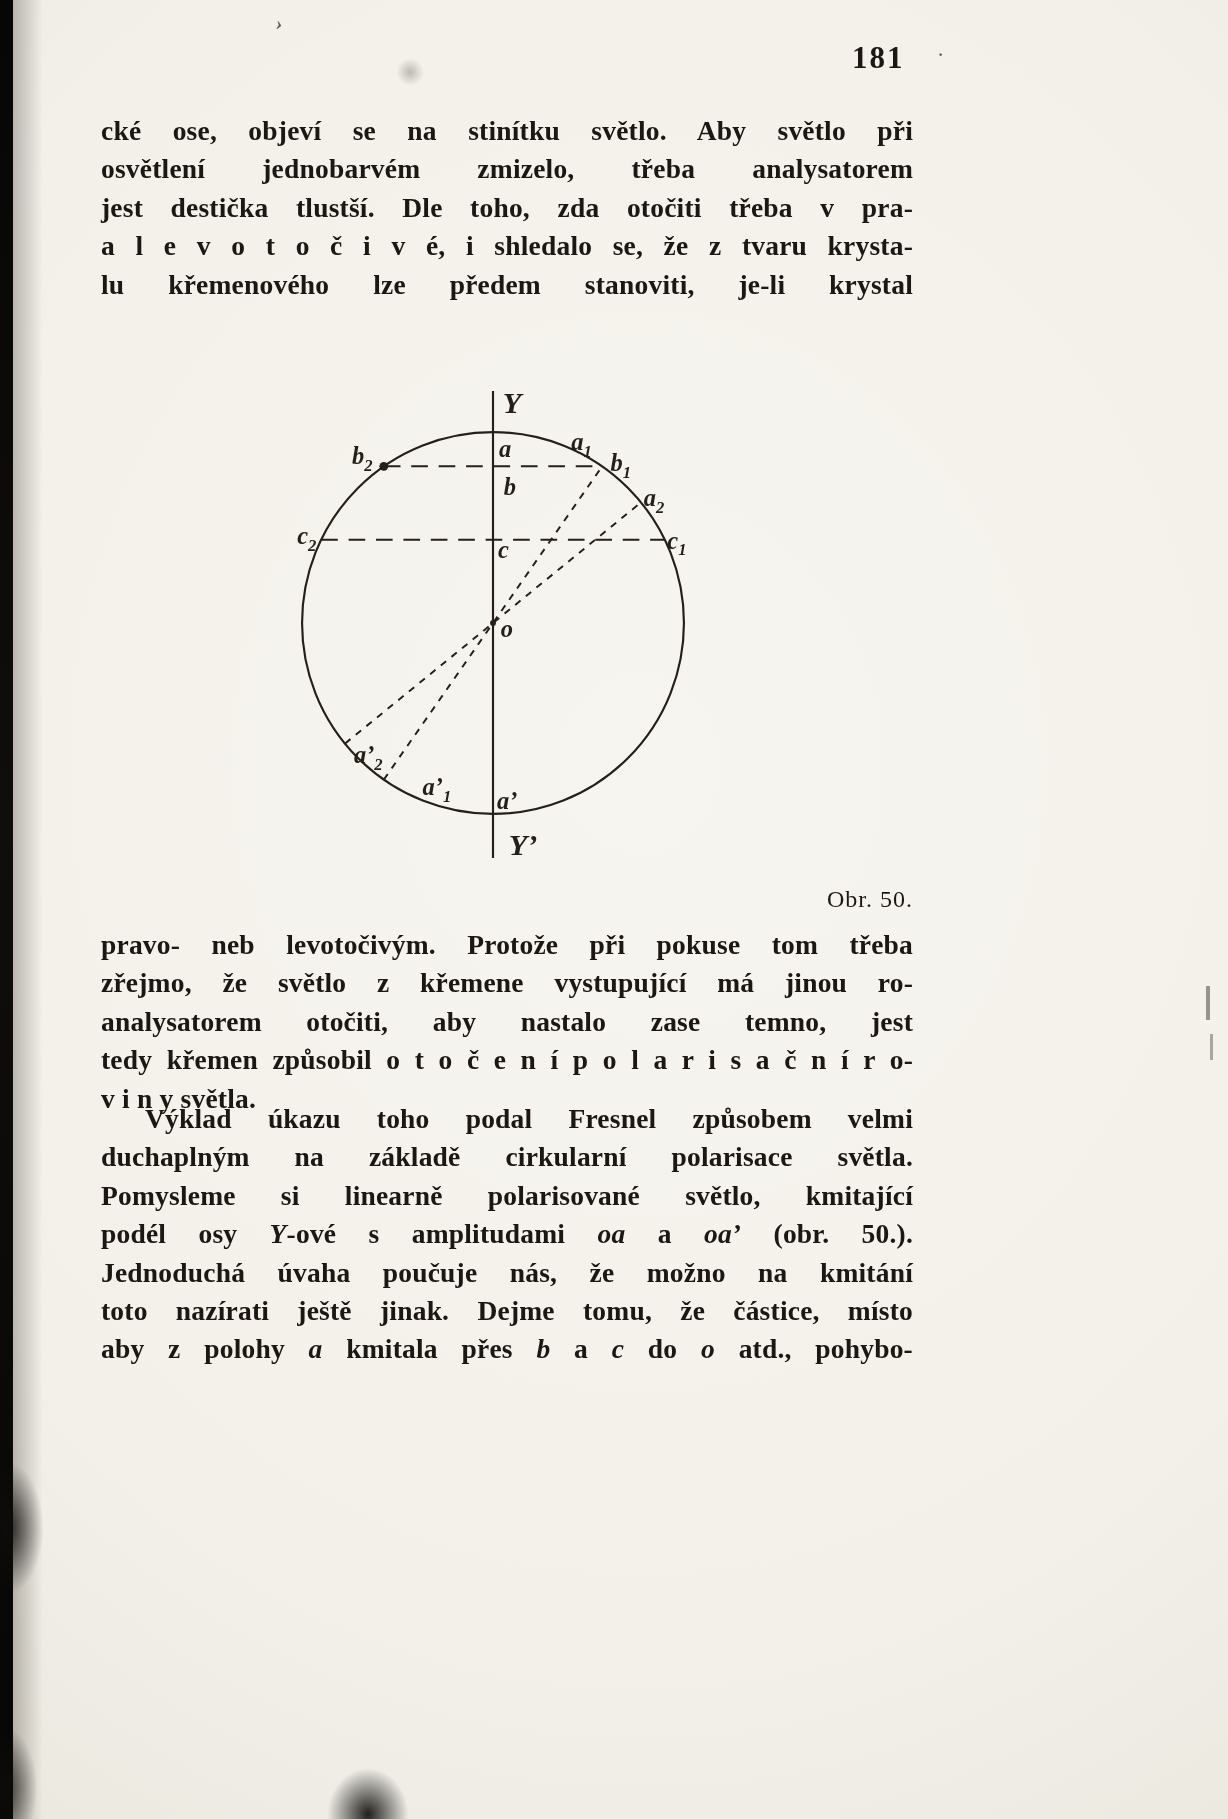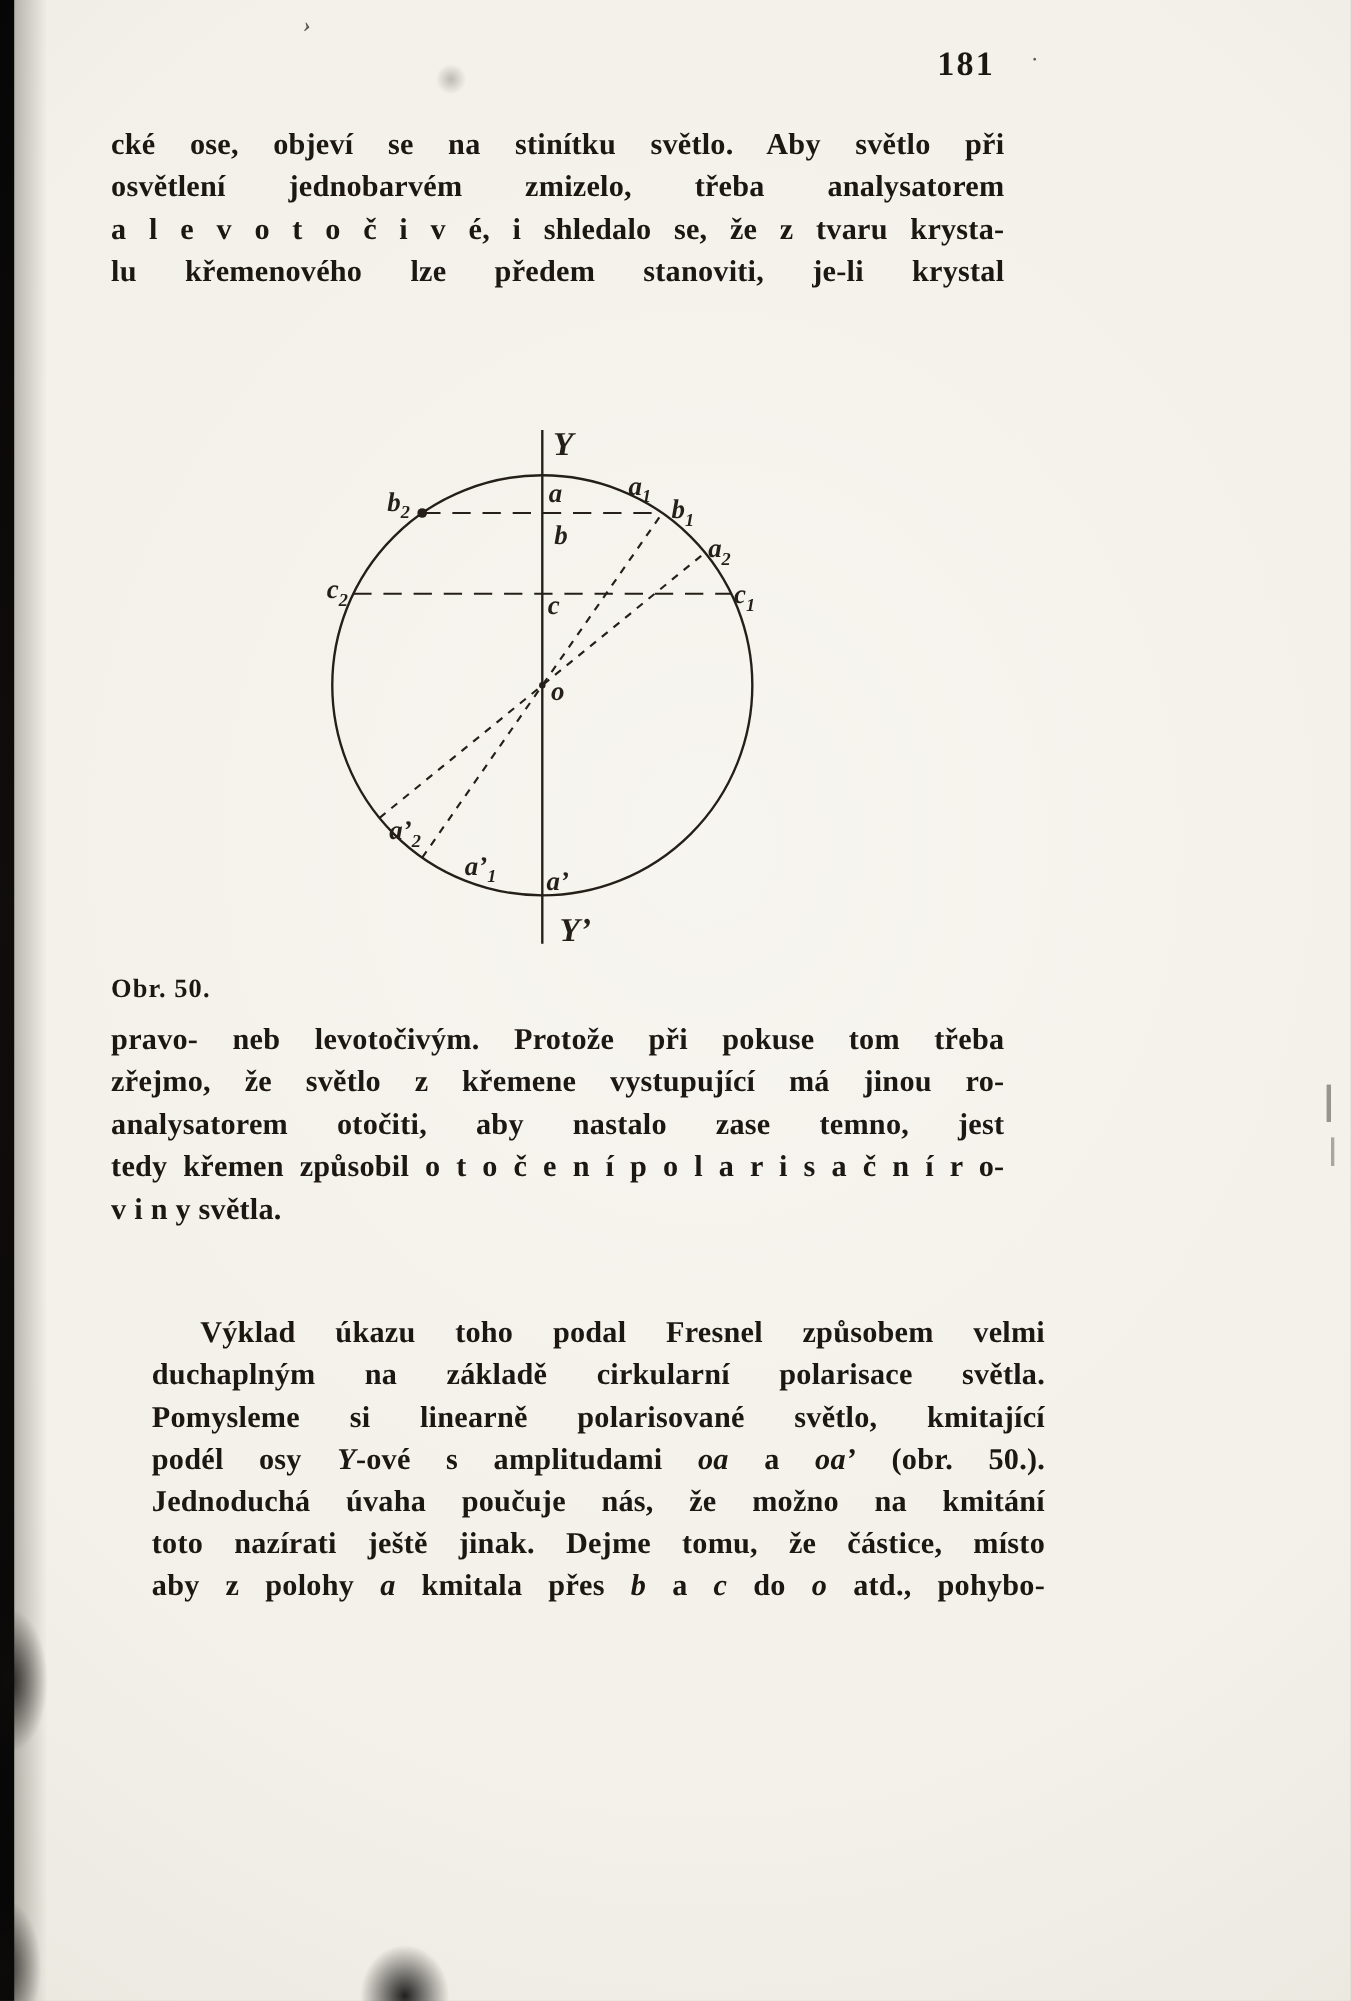--- a/index.html
+++ b/index.html
@@ -20,28 +20,28 @@
   .mark.m2{left:938px;top:46px;font-size:16px;}
   .mark.m3{left:1206px;top:986px;width:4px;height:34px;background:rgba(60,55,48,.5);}
   .mark.m4{left:1210px;top:1034px;width:3px;height:26px;background:rgba(60,55,48,.4);}
   .pagenum{position:absolute;left:852px;top:40px;font-size:31px;font-weight:700;letter-spacing:2px;}
   .para{position:absolute;left:101px;width:812px;font-size:27.5px;font-weight:700;letter-spacing:.2px;}
   .para .line{line-height:38.4px;text-align:justify;text-align-last:justify;}
   .para .line.last{text-align-last:left;}
   .para.indent .line:first-child{text-indent:44px;}
   .p1{top:112px;}
   .p2{top:926px;}
-  .p3{top:1192px;margin-left:37px;}
+  .p3{top:1100px;}
   .figure{position:absolute;left:258px;top:380px;width:470px;height:487px;}
   .figure svg{width:100%;height:100%;}
   .fig-stroke{stroke:#241f19;fill:none;}
   .fig-label{font-family:"Liberation Serif","DejaVu Serif",serif;font-style:italic;font-weight:700;font-size:25px;fill:#241f19;}
   .fig-label.big{font-size:31px;}
   .fig-label .sub{font-size:17px;}
-  .caption{position:absolute;left:101px;top:886px;width:812px;text-align:left;font-size:24px;font-weight:700;letter-spacing:1px;}
+  .caption{position:absolute;left:101px;top:886px;width:812px;text-align:right;font-size:24px;font-weight:400;letter-spacing:1px;}
 </style>
 </head>
 <body>
 
 <div class="page">
   <div class="edge-left"></div>
   <div class="edge-left-fade"></div>
   <div class="smudge s1"></div>
   <div class="smudge s2"></div>
   <div class="smudge s3"></div>
@@ -49,20 +49,21 @@
   <div class="mark m1">›</div>
   <div class="mark m2">·</div>
   <div class="mark m3"></div>
   <div class="mark m4"></div>
 
   <div class="pagenum">181</div>
 
   <div class="para p1">
       <div class="line">cké ose, objeví se na stinítku světlo. Aby světlo při</div>
       <div class="line">osvětlení jednobarvém zmizelo, třeba analysatorem</div>
+      <div class="line">jest destička tlustší. Dle toho, zda otočiti třeba v pra-</div>
       <div class="line">a l e v o t o č i v é, i shledalo se, že z tvaru krysta-</div>
       <div class="line">lu křemenového lze předem stanoviti, je-li krystal</div>
     </div>
 
   <div class="figure">
     <svg viewBox="0 0 480 495">
       <line x1="240" y1="10" x2="240" y2="487" class="fig-stroke" stroke-width="2.2"></line>
       <circle cx="240" cy="247" r="195" class="fig-stroke" stroke-width="2.2"></circle>
       <line x1="128.5" y1="87" x2="351.5" y2="87" class="fig-stroke" stroke-width="2" stroke-dasharray="17 11"></line>
       <line x1="64.5" y1="162" x2="415.5" y2="162" class="fig-stroke" stroke-width="2" stroke-dasharray="17 11"></line>

